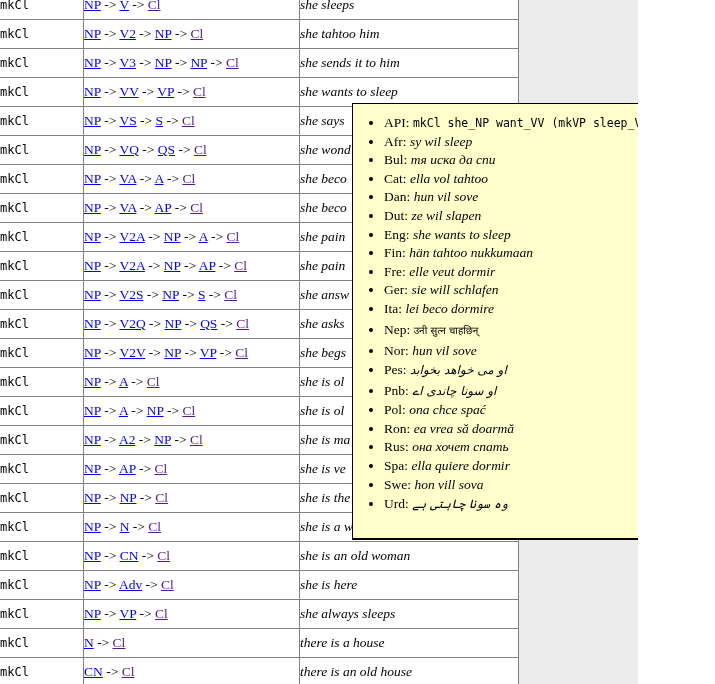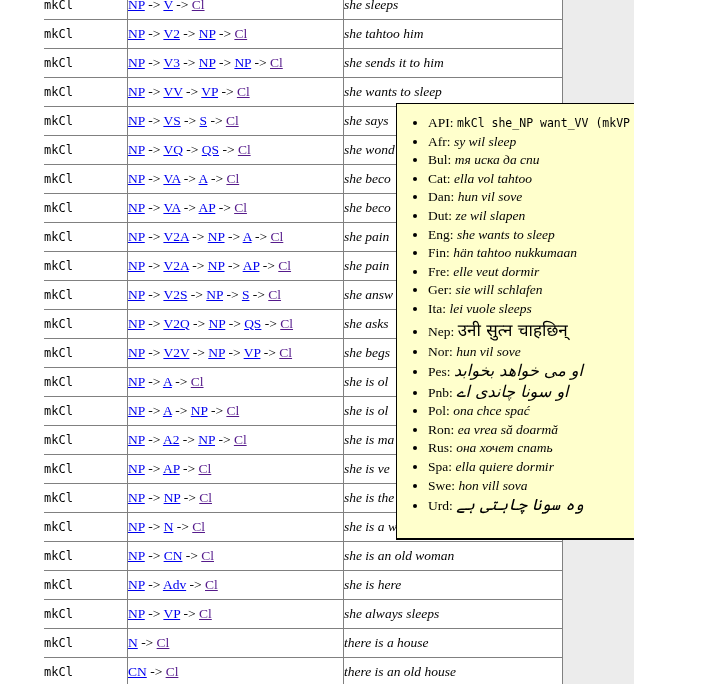--- a/index.html
+++ b/index.html
@@ -3,22 +3,22 @@
 <meta charset="utf-8">
 <style>
   :root{
     --link:#0000EE; --visited:#551A8B; --tooltip-bg:#FFFFCC;
     --table-border:#808080; --page-bg:#ECECEC;
   }
   *{box-sizing:border-box;}
   html,body{margin:0;padding:0;}
   body{font-family:"Liberation Serif","DejaVu Serif",serif;}
   .screen{
-    position:relative; width:590px; height:684px;
-    background:var(--page-bg); overflow:hidden;margin-left:44px;
+    position:relative; width:638px; height:684px;
+    background:var(--page-bg); overflow:hidden;
   }
   table.grammar{
     position:absolute; top:-10px; left:-1px;
     border-collapse:collapse; background:#fff; table-layout:fixed;
     width:519px;
   }
   table.grammar td{
     border:1px solid var(--table-border);
     height:29px; padding:0; vertical-align:middle;
     overflow:hidden; white-space:nowrap;
@@ -42,24 +42,24 @@
   .tooltip ul{ margin:10px 0 0 0; padding:0 20px 0 31px; }
   .tooltip li{ font-size:13.5px; line-height:18.6px; color:#000; }
   .tooltip li.tall{ line-height:22px; }
   .tooltip li.rtl-line{ line-height:19.5px; }
   .lang-label{ font-style:normal; }
   .val-italic{ font-style:italic; }
   .val-code{
     font-family:"DejaVu Sans Mono","Liberation Mono",monospace;
     font-size:11.5px; font-style:normal;
   }
-  .val-deva{ font-style:normal; font-size:17px; font-family:"DejaVu Sans",sans-serif; }
+  .val-deva{ font-style:normal; font-size:10px; font-family:"DejaVu Sans",sans-serif; }
   .val-rtl{
     font-style:italic; direction:rtl; unicode-bidi:isolate;
-    font-family:"DejaVu Sans",sans-serif; font-size:16px;
+    font-family:"DejaVu Sans",sans-serif; font-size:12px;
   }
 </style>
 </head>
 <body>
 
 <div class="screen">
   <table class="grammar">
     <tbody>
         <tr>
           <td class="c-fun">mkCl</td>
@@ -188,21 +188,21 @@
         <li><span class="lang-label">API</span>: <span class="val-code">mkCl she_NP want_VV (mkVP sleep_V)</span></li>
         <li><span class="lang-label">Afr</span>: <span class="val-italic">sy wil sleep</span></li>
         <li><span class="lang-label">Bul</span>: <span class="val-italic">тя иска да спи</span></li>
         <li><span class="lang-label">Cat</span>: <span class="val-italic">ella vol tahtoo</span></li>
         <li><span class="lang-label">Dan</span>: <span class="val-italic">hun vil sove</span></li>
         <li><span class="lang-label">Dut</span>: <span class="val-italic">ze wil slapen</span></li>
         <li><span class="lang-label">Eng</span>: <span class="val-italic">she wants to sleep</span></li>
         <li><span class="lang-label">Fin</span>: <span class="val-italic">hän tahtoo nukkumaan</span></li>
         <li><span class="lang-label">Fre</span>: <span class="val-italic">elle veut dormir</span></li>
         <li><span class="lang-label">Ger</span>: <span class="val-italic">sie will schlafen</span></li>
-        <li><span class="lang-label">Ita</span>: <span class="val-italic">lei vuole sleeps</span></li>
+        <li><span class="lang-label">Ita</span>: <span class="val-italic">lei beco dormire</span></li>
         <li class="tall"><span class="lang-label">Nep</span>: <span class="val-deva">उनी सुत्न चाहछिन्</span></li>
         <li><span class="lang-label">Nor</span>: <span class="val-italic">hun vil sove</span></li>
         <li class="rtl-line"><span class="lang-label">Pes</span>: <span class="val-rtl" dir="rtl">او می خواهد بخوابد</span></li>
         <li class="rtl-line"><span class="lang-label">Pnb</span>: <span class="val-rtl" dir="rtl">او سونا چاندی اے</span></li>
         <li><span class="lang-label">Pol</span>: <span class="val-italic">ona chce spać</span></li>
         <li><span class="lang-label">Ron</span>: <span class="val-italic">ea vrea să doarmă</span></li>
         <li><span class="lang-label">Rus</span>: <span class="val-italic">она хочет спать</span></li>
         <li><span class="lang-label">Spa</span>: <span class="val-italic">ella quiere dormir</span></li>
         <li><span class="lang-label">Swe</span>: <span class="val-italic">hon vill sova</span></li>
         <li class="rtl-line"><span class="lang-label">Urd</span>: <span class="val-rtl" dir="rtl">وہ سونا چاہتی ہے</span></li>

